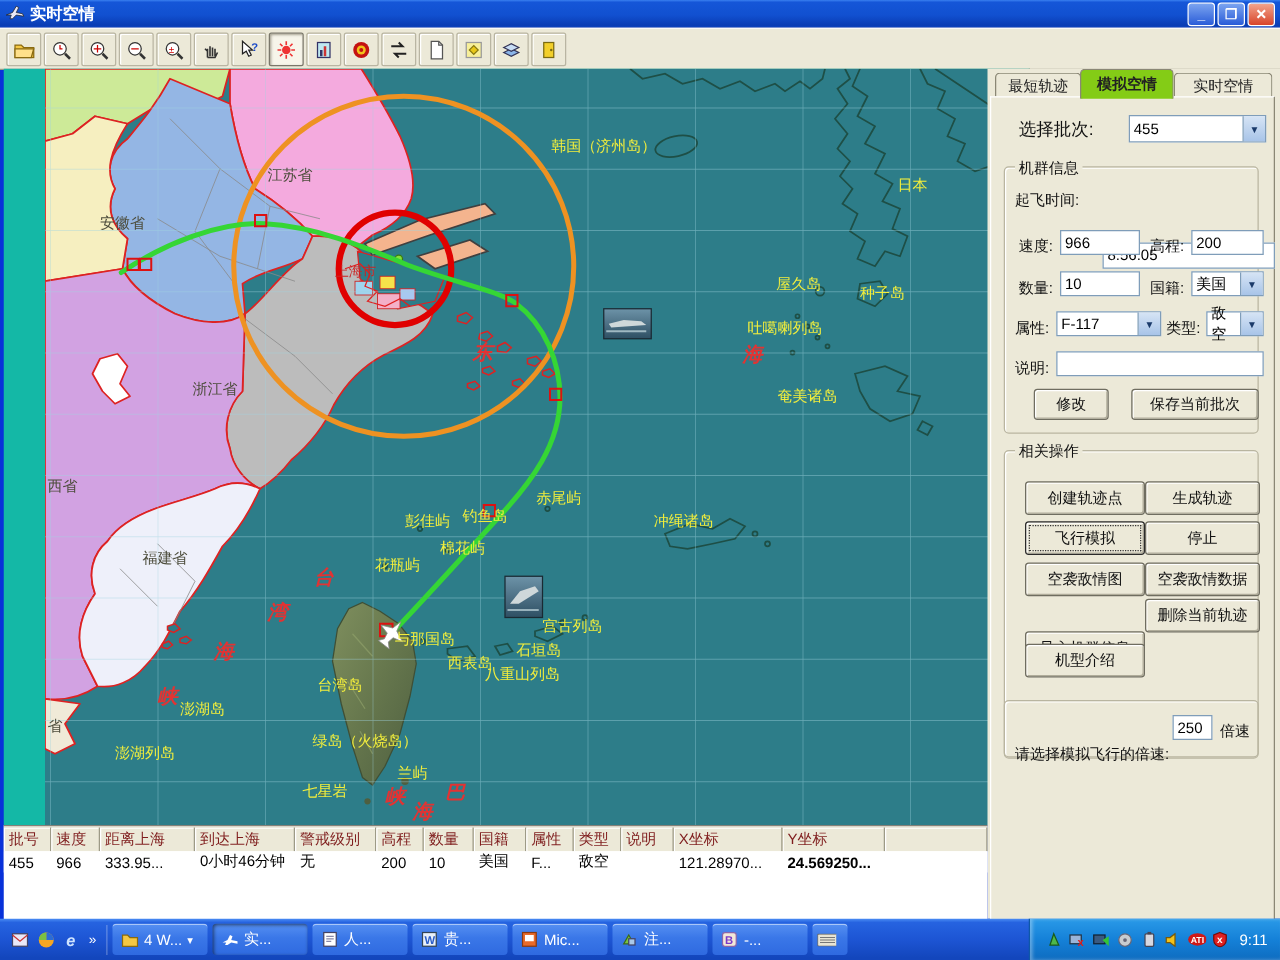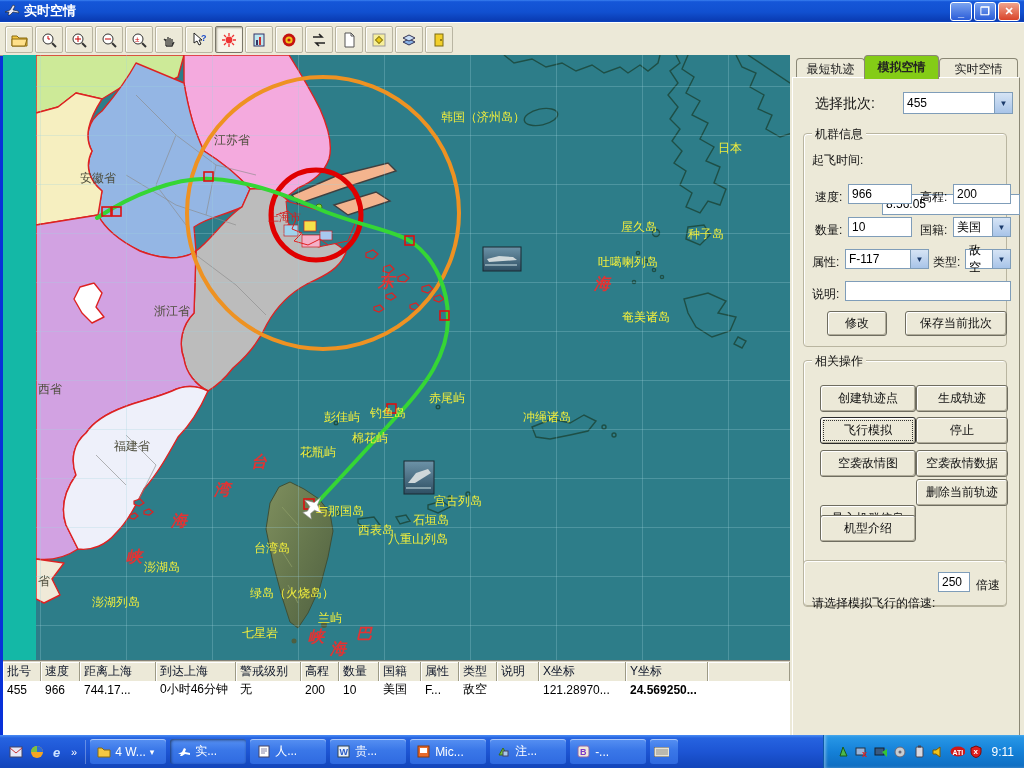--- a/index.html
+++ b/index.html
@@ -55,21 +55,21 @@
   .grp>.gtitle{position:absolute;top:-8px;left:8px;background:#ece9d8;padding:0 3px;font-size:12px;color:#111;}
   .xbtn{position:absolute;background:#ece9d8;border:1px solid #6f6d60;border-radius:3px;font-size:12px;color:#111;
     box-shadow:inset 1px 1px 0 #fff, inset -1px -1px 0 #b0ac9a;display:flex;align-items:center;justify-content:center;
     font-family:"Liberation Sans",sans-serif;}
   .xbtn.focus{outline:1px dotted #333;outline-offset:-4px;border-color:#2a2a2a;}
 
   
   #datatable{left:3px;top:660px;width:787px;height:75px;background:#fff;border-top:2px groove #d8d4c4;}
   #thead{position:absolute;left:0;top:0;height:19px;width:787px;background:#ece9d8;display:flex;}
   .hcell{height:19px;box-sizing:border-box;border-right:1px solid #9d9a86;box-shadow:inset 1px 1px 0 #fff;
-    font-size:12px;color:#0f172a;display:flex;align-items:center;padding-left:4px;overflow:hidden;white-space:nowrap;}
+    font-size:12px;color:#7f1d1d;display:flex;align-items:center;padding-left:4px;overflow:hidden;white-space:nowrap;}
   #trow{position:absolute;left:0;top:19px;height:17px;width:787px;display:flex;background:#fff;}
   .tcell{height:17px;box-sizing:border-box;font-size:12px;color:#000;display:flex;align-items:center;
     padding-left:4px;overflow:hidden;white-space:nowrap;}
 
   
   #taskbar{left:0;top:735px;width:1024px;height:33px;
     background:linear-gradient(180deg,#4a8cf4 0%,#2663e0 9%,#1d55d4 50%,#1346bc 95%);display:flex;align-items:center;}
   #startbtn{width:97px;height:33px;border-radius:0 14px 14px 0;
     background:linear-gradient(180deg,#5fb75a 0%,#3f9a3a 12%,#2f8a2c 60%,#277324 100%);
     display:flex;align-items:center;color:#fff;font-size:17px;font-weight:bold;font-style:italic;
@@ -444,21 +444,21 @@
         <div class="hcell" style="width: 38px;">属性</div>
         <div class="hcell" style="width: 38px;">类型</div>
         <div class="hcell" style="width: 42px;">说明</div>
         <div class="hcell" style="width: 87px;">X坐标</div>
         <div class="hcell" style="width: 82px;">Y坐标</div>
         <div class="hcell" style="width: 82px;"></div>
       </div>
     <div id="trow">
         <div class="tcell" style="width: 38px;">455</div>
         <div class="tcell" style="width: 39px;">966</div>
-        <div class="tcell" style="width: 76px;">744.17...</div>
+        <div class="tcell" style="width: 76px;">333.95...</div>
         <div class="tcell" style="width: 80px;">0小时46分钟</div>
         <div class="tcell" style="width: 65px;">无</div>
         <div class="tcell" style="width: 38px;">200</div>
         <div class="tcell" style="width: 40px;">10</div>
         <div class="tcell" style="width: 42px;">美国</div>
         <div class="tcell" style="width: 38px;">F...</div>
         <div class="tcell" style="width: 38px;">敌空</div>
         <div class="tcell" style="width: 42px;"></div>
         <div class="tcell" style="width: 87px;">121.28970...</div>
         <div class="tcell" style="width: 82px; font-weight: bold;">24.569250...</div>

